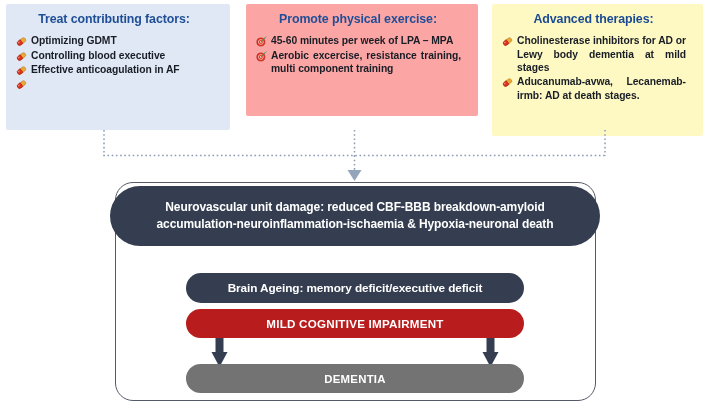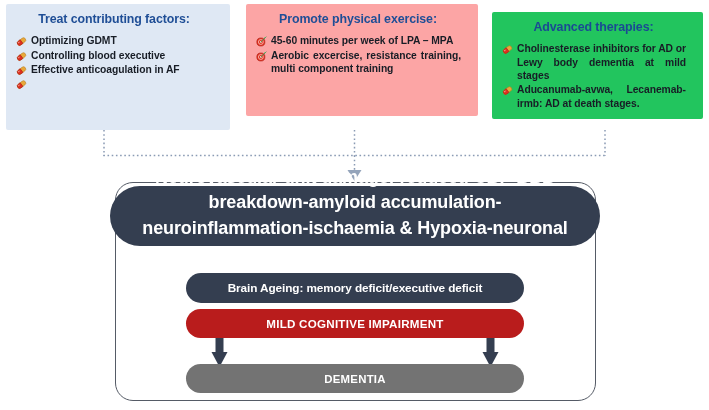--- a/index.html
+++ b/index.html
@@ -93,21 +93,21 @@
     text-align: center;
     color: #ffffff;
   }
   .pill-nvu {
     left: 110px;
     top: 186px;
     width: 490px;
     height: 60px;
     background: #343e50;
     padding: 0 26px;
-    font-size: 18px;
+    font-size: 12px;
     font-weight: bold;
     line-height: 1.42;
     letter-spacing: -0.1px;
   }
   .pill-brain {
     left: 186px;
     top: 273px;
     width: 338px;
     height: 30px;
     background: #343e50;
@@ -220,21 +220,21 @@
             <circle cx="7.2" cy="8.6" r="1.1" fill="#ffe9e4"></circle>
             <path d="M7.2 8.6 L13.6 2.4" stroke="#3d8f4a" stroke-width="1.1" stroke-linecap="round"></path>
             <path d="M13.6 2.4 l-2.4 0.5 l0.9 1.1 z" fill="#5fbf6e"></path>
           </svg>
         </span>
         <span>Aerobic excercise, resistance training, multi component training</span>
       </li>
     </ul>
   </div>
 
-  <div class="card c3" style="left:492px; top:12px; width:211px; height:107px; background:#22c55e;">
+  <div class="card c3" style="left:492px; top:4px; width:211px; height:132px; background:#fef9c3;">
     <div class="card-title">Advanced therapies:</div>
     <ul class="bullets">
       <li>
         <span class="bicon">
           <svg viewBox="0 0 16 16" width="13" height="13">
             <g transform="rotate(-38 8 8)">
               <rect x="2.2" y="5.3" width="11.6" height="5.6" rx="2.8" fill="#e8a83a" stroke="#b9801f" stroke-width="0.7"></rect>
               <path d="M5 5.3 H8 V10.9 H5 A2.8 2.8 0 0 1 5 5.3 Z" fill="#e03020" stroke="#a81d12" stroke-width="0.7"></path>
               <rect x="3.4" y="6.2" width="2.6" height="1.3" rx="0.65" fill="#ffffff" opacity="0.45"></rect>
             </g>

